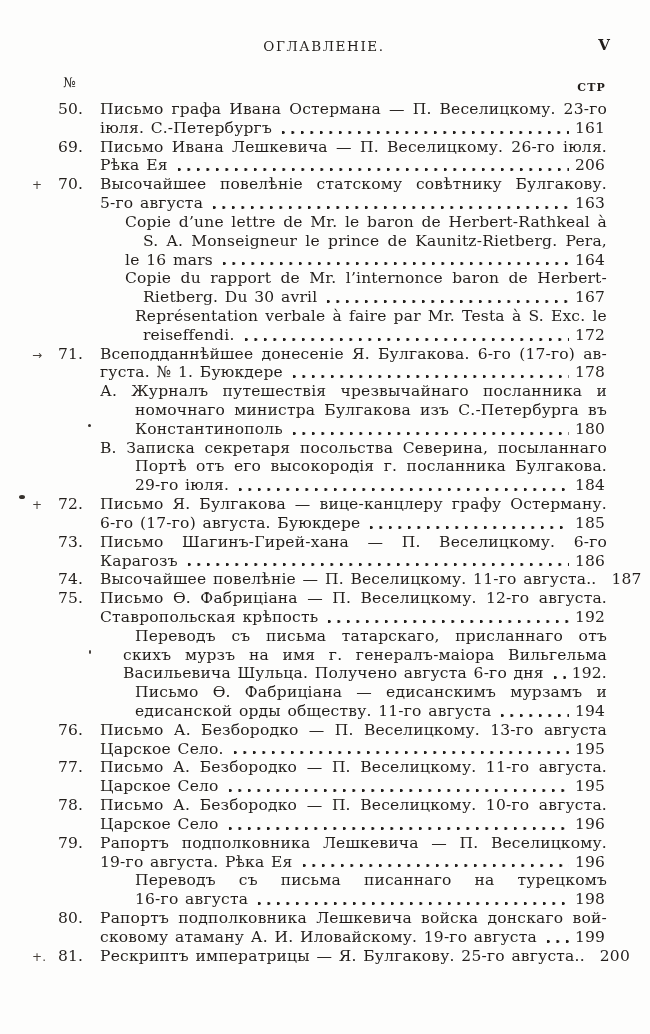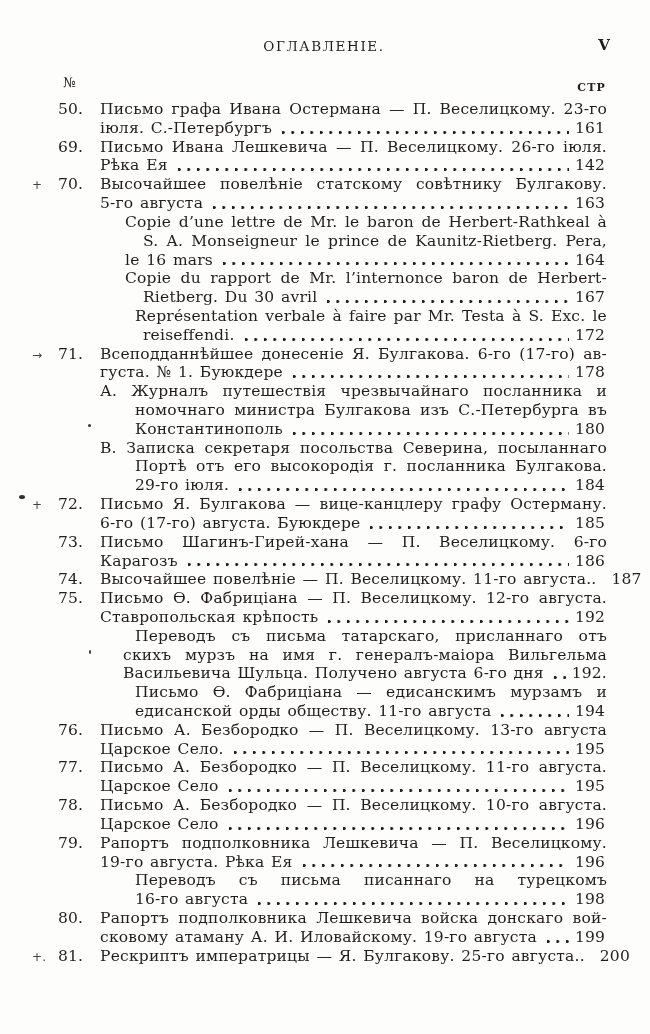--- a/index.html
+++ b/index.html
@@ -64,21 +64,21 @@
       <div class="ld"></div>
       <span class="pg">161</span>
     </div>
     <div class="row">
       <span class="num">69.</span>
       <span class="txt i0 just">Письмо Ивана Лешкевича — П. Веселицкому. 26-го іюля.</span>
     </div>
     <div class="row">
       <span class="txt i0">Рѣка Ея</span>
       <div class="ld"></div>
-      <span class="pg">142</span>
+      <span class="pg">206</span>
     </div>
     <div class="row">
       <span class="mark">+</span>
       <span class="num">70.</span>
       <span class="txt i0 just">Высочайшее повелѣніе статскому совѣтнику Булгакову.</span>
     </div>
     <div class="row">
       <span class="txt i0">5-го августа</span>
       <div class="ld"></div>
       <span class="pg">163</span>

